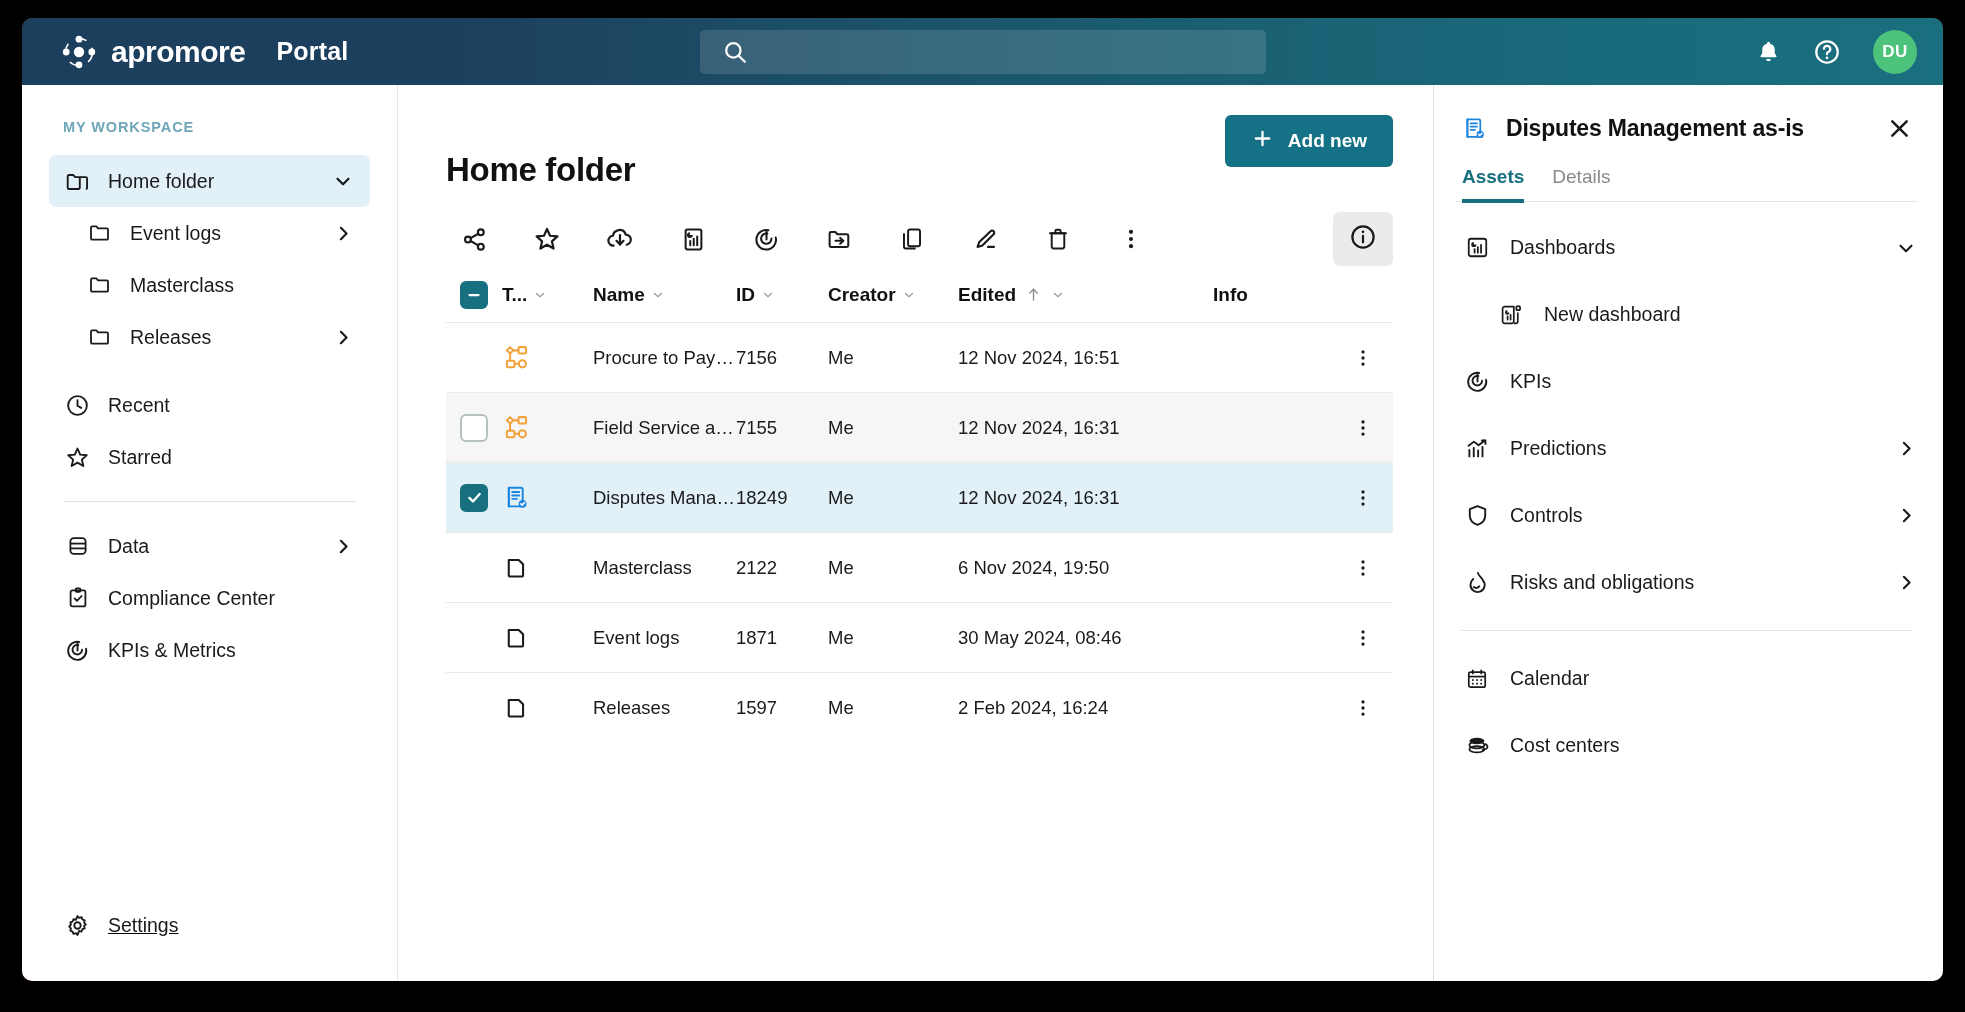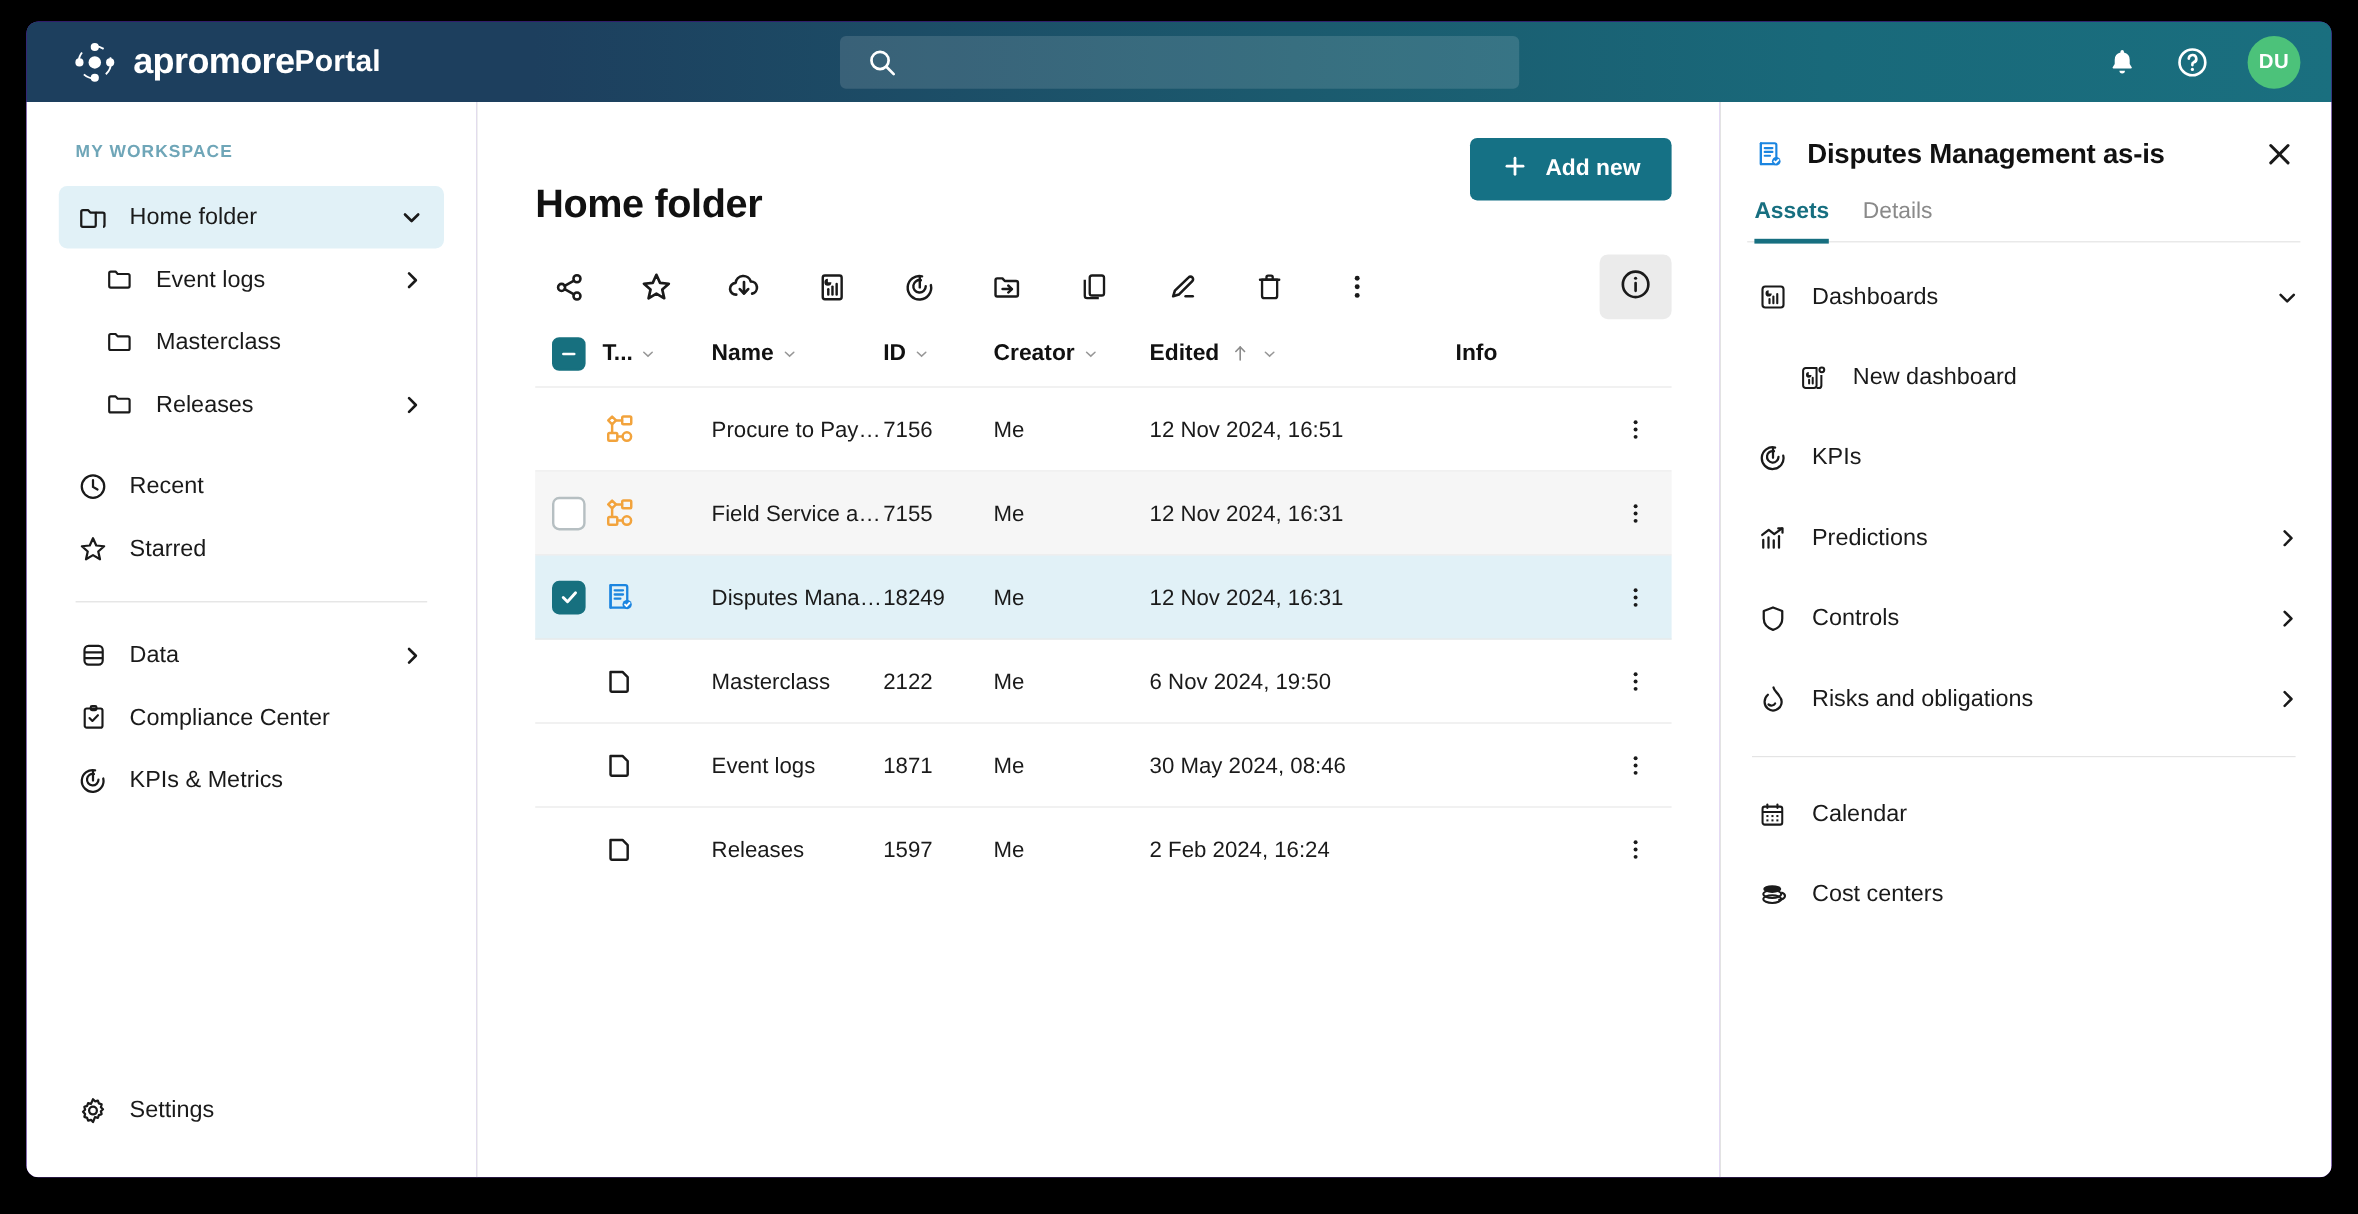--- a/index.html
+++ b/index.html
@@ -6,21 +6,21 @@
   html, body {
     width: 1965px; height: 1012px;
     background: #000;
     font-family: "Liberation Sans", sans-serif;
     overflow: hidden;
   }
   .window {
     position: absolute;
     left: 22px; top: 18px;
     width: 1921px; height: 963px;
-    background: #6d28d9;
+    background: #7f1d1d;
     border-radius: 10px;
     overflow: hidden;
     display: flex;
     flex-direction: column;
   }
 
   
   .topbar {
     height: 67px;
     flex: 0 0 67px;
@@ -29,21 +29,21 @@
     align-items: center;
     padding: 0 26px 0 38px;
     position: relative;
   }
   .brand { display: flex; align-items: center; gap: 13px; }
   .brand-logo { width: 38px; height: 38px; flex: 0 0 38px; }
   .brand-name {
     color: #fff; font-size: 30px; font-weight: 700; letter-spacing: -0.5px;
   }
   .brand-sub {
-    color: #fff; font-size: 25px; font-weight: 700; 
+    color: #fff; font-size: 25px; font-weight: 700; margin-left: 31px;
     letter-spacing: .2px;
   }
   .searchbox {
     position: absolute;
     left: 50%; transform: translateX(-50%);
     width: 566px; height: 44px;
     background: rgba(255,255,255,0.13);
     border-radius: 5px;
     display: flex; align-items: center;
     padding: 0 16px 0 22px;
@@ -84,21 +84,21 @@
     height: 52px; border-radius: 7px;
     padding: 0 16px; cursor: pointer; gap: 18px;
     color: #1a1a1a; font-size: 19.5px;
   }
   .nav-item.active { background: #e1f1f7; }
   .nav-item.sub { padding-left: 38px; }
   .nav-item .chev { margin-left: auto; display:flex; }
   .nav-ico { width: 25px; height: 25px; flex: 0 0 25px; display:flex; align-items:center; justify-content:center; }
   .nav-gap { height: 16px; }
   .divider { height: 1px; background: #e0e0e0; margin: 18px 14px 18px 14px; }
-  .settings-wrap { margin-top: auto; padding-bottom: 30px; }
+  .settings-wrap { margin-top: auto; padding-bottom: 30px; text-decoration: underline; }
 
   
   .main {
     flex: 1; min-width: 0;
     background: #ffffff;
     border-left: 1px solid #e6e6e6;
     padding: 0 40px 0 48px;
     position: relative;
     display: flex; flex-direction: column;
   }

